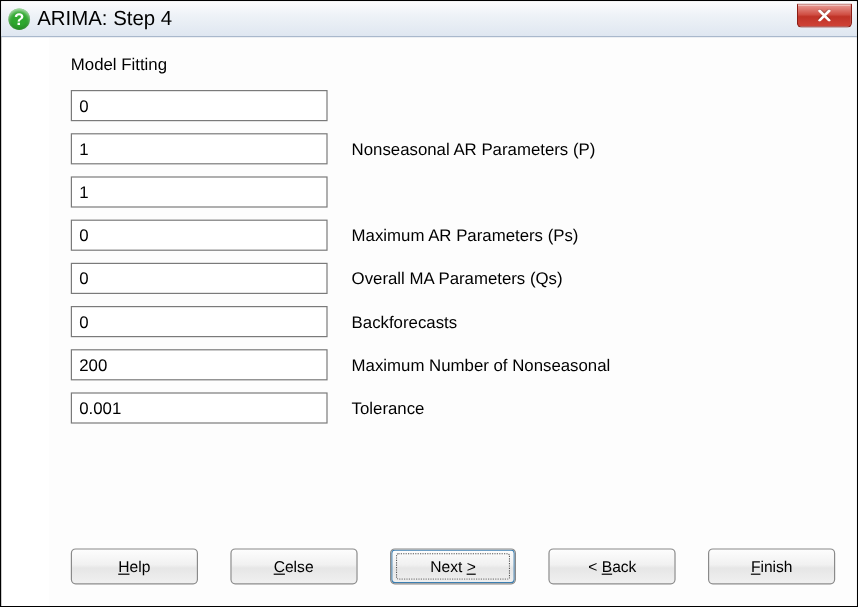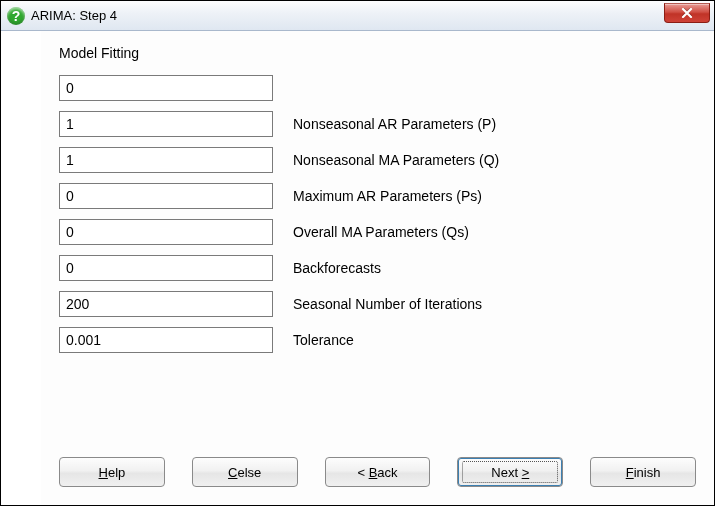--- a/index.html
+++ b/index.html
@@ -35,21 +35,21 @@
     border-radius: 50%;
     display: flex; align-items: center; justify-content: center;
     color: #fff;
     font-weight: bold;
     font-size: 14px;
     margin-right: 6px;
     box-shadow: inset 0 2px 3px rgba(255,255,255,0.6), inset 0 -2px 3px rgba(0,0,0,0.2);
   }
   .titlebar .title {
     color: #000;
-    font-size: 13px;
+    font-size: 17px;
   }
   .close-btn {
     position: absolute;
     right: 4px;
     top: 2px;
     width: 46px;
     height: 20px;
     background: linear-gradient(to bottom, #e89a94 0%, #d04f44 45%, #c03327 55%, #cf4237 100%);
     border: 1px solid #8b1d14;
     border-top-color: #b45a52;
@@ -157,63 +157,62 @@
         <input type="text" value="0" style="">
       </div>
 
       <div class="row">
         <input type="text" value="1" style="">
         <span class="label">Nonseasonal AR Parameters (P)</span>
       </div>
 
       <div class="row">
         <input type="text" value="1" style="">
-        <span class="label">Nonseasonal MA Parameters (Q)</span>
       </div>
 
       <div class="row">
         <input type="text" value="0" style="">
         <span class="label">Maximum AR Parameters (Ps)</span>
       </div>
 
       <div class="row">
         <input type="text" value="0" style="">
         <span class="label">Overall MA Parameters (Qs)</span>
       </div>
 
       <div class="row">
         <input type="text" value="0" style="">
         <span class="label">Backforecasts</span>
       </div>
 
       <div class="row">
         <input type="text" value="200" style="">
-        <span class="label">Seasonal Number of Iterations</span>
+        <span class="label">Maximum Number of Nonseasonal</span>
       </div>
 
       <div class="row">
         <input type="text" value="0.001" style="">
         <span class="label">Tolerance</span>
       </div>
 
     </div>
 
     <div class="button-bar">
       <button class="btn">
         <span><span class="mnemonic">H</span><span>elp</span></span>
       </button>
       <button class="btn">
         <span><span class="mnemonic">C</span><span>else</span></span>
-      </button>
-      <button class="btn">
-        <span><span>&lt; </span><span class="mnemonic">B</span><span>ack</span></span>
       </button>
       <button class="btn default">
         <span class="focus-ring"></span>
         <span><span>Next </span><span class="mnemonic">&gt;</span><span></span></span>
       </button>
       <button class="btn">
+        <span><span>&lt; </span><span class="mnemonic">B</span><span>ack</span></span>
+      </button>
+      <button class="btn">
         <span><span class="mnemonic">F</span><span>inish</span></span>
       </button>
     </div>
 
   </div>
 </div>
 
 </body></html>

